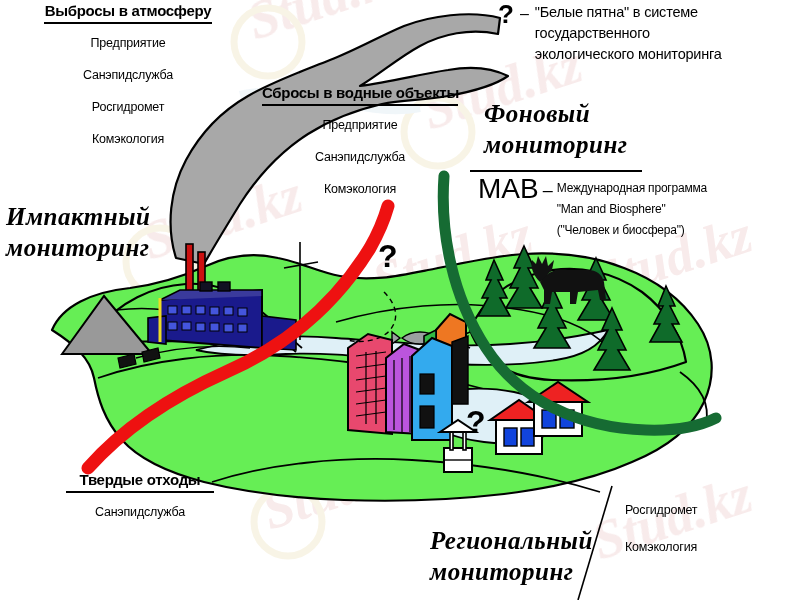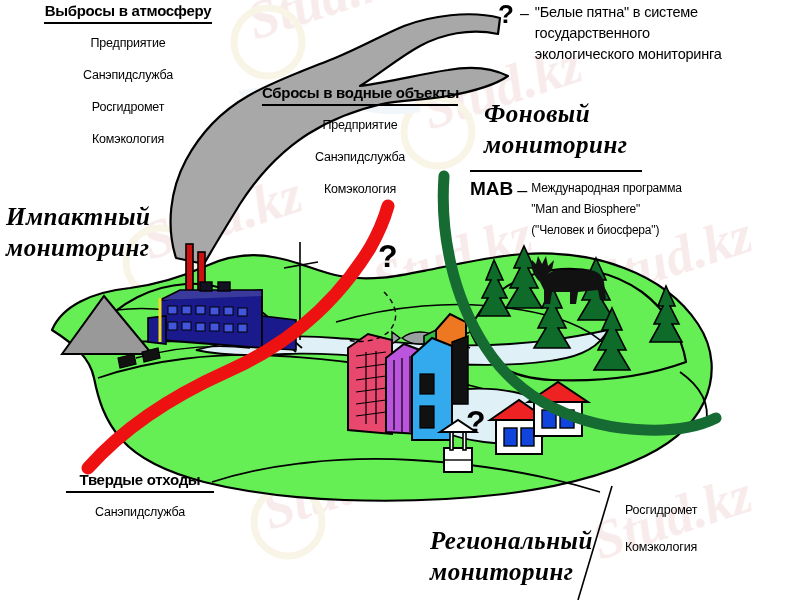--- a/index.html
+++ b/index.html
@@ -87,23 +87,24 @@
     letter-spacing: -0.2px;
     white-space: nowrap;
   }
 
   
   #mab-block { position: absolute; left: 470px; top: 176px; }
   #mab-rule { position: absolute; left: 470px; top: 170px; width: 172px; height: 2px; background:#000; }
   #mab-block .mab-row { display: flex; align-items: flex-start; gap: 4px; }
   #mab-abbr {
     font-family: "Liberation Sans", sans-serif;
-    font-weight: bold;
-    font-size: 19px;
+    font-weight: normal;
+    font-size: 28px;
     line-height: 26px;
+    margin-left: 8px;
   }
   #mab-dash {
     font-family: "Liberation Sans", sans-serif;
     font-size: 18px;
     line-height: 28px;
   }
   #mab-lines {
     font-family: "Liberation Sans", sans-serif;
     font-size: 12px;
     line-height: 21px;

